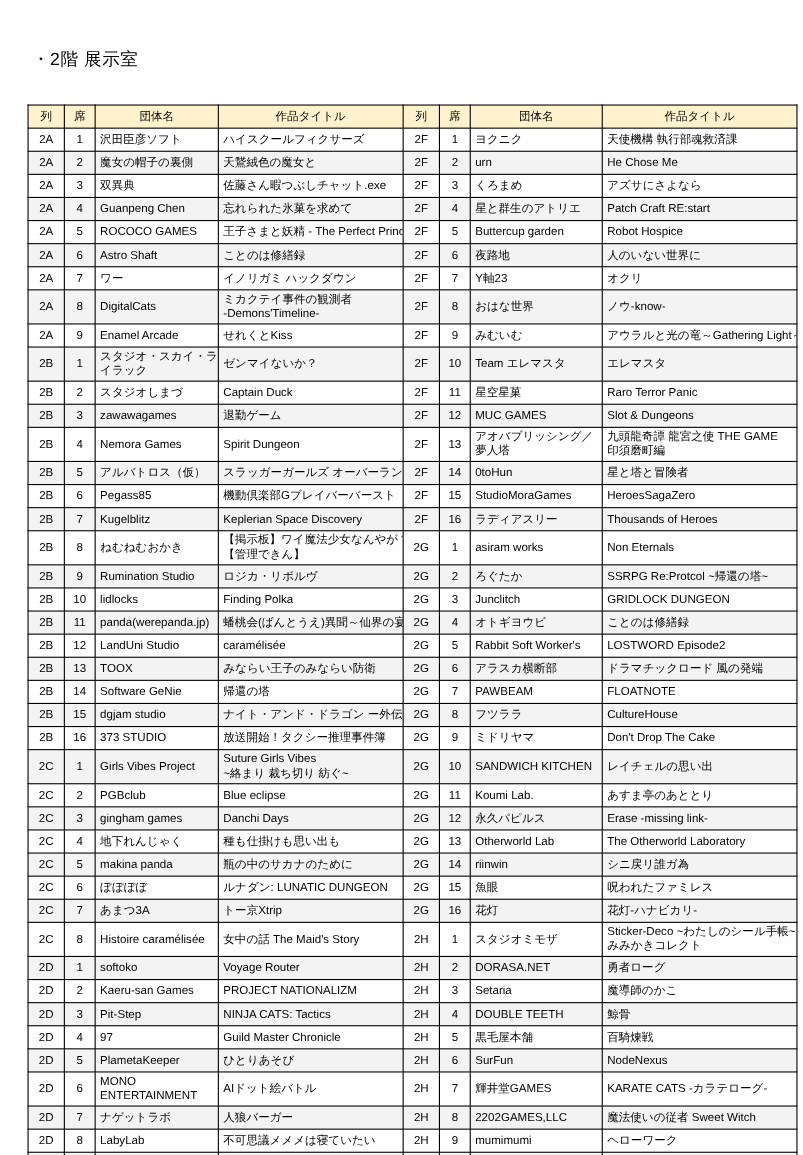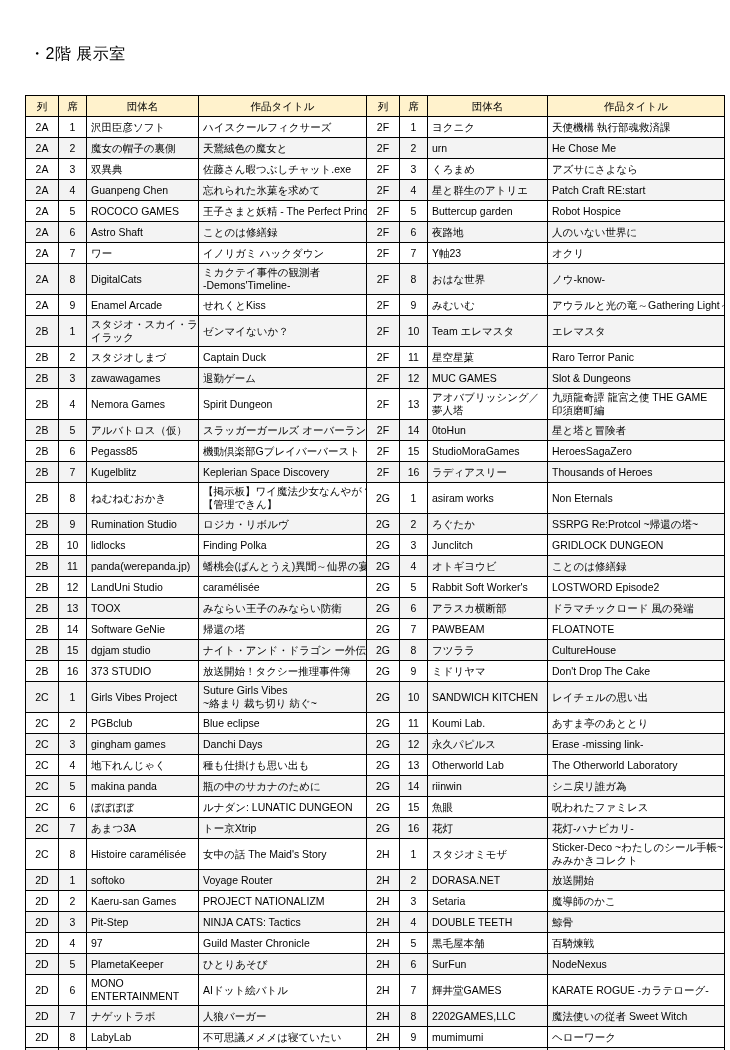--- a/index.html
+++ b/index.html
@@ -398,21 +398,21 @@
 みみかきコレクト</td>
       </tr>
       <tr>
         <td class="c-col">2D</td>
         <td class="c-seat">1</td>
         <td class="c-group">softoko</td>
         <td class="c-title">Voyage Router</td>
         <td class="c-col">2H</td>
         <td class="c-seat">2</td>
         <td class="c-group">DORASA.NET</td>
-        <td class="c-title">放送開始</td>
+        <td class="c-title">勇者ローグ</td>
       </tr>
       <tr>
         <td class="c-col">2D</td>
         <td class="c-seat">2</td>
         <td class="c-group">Kaeru-san Games</td>
         <td class="c-title">PROJECT NATIONALIZM</td>
         <td class="c-col">2H</td>
         <td class="c-seat">3</td>
         <td class="c-group">Setaria</td>
         <td class="c-title">魔導師のかこ</td>
@@ -449,21 +449,21 @@
       </tr>
       <tr>
         <td class="c-col">2D</td>
         <td class="c-seat">6</td>
         <td class="c-group">MONO
 ENTERTAINMENT</td>
         <td class="c-title">AIドット絵バトル</td>
         <td class="c-col">2H</td>
         <td class="c-seat">7</td>
         <td class="c-group">輝井堂GAMES</td>
-        <td class="c-title">KARATE ROGUE -カラテローグ-</td>
+        <td class="c-title">KARATE CATS -カラテローグ-</td>
       </tr>
       <tr>
         <td class="c-col">2D</td>
         <td class="c-seat">7</td>
         <td class="c-group">ナゲットラボ</td>
         <td class="c-title">人狼バーガー</td>
         <td class="c-col">2H</td>
         <td class="c-seat">8</td>
         <td class="c-group">2202GAMES,LLC</td>
         <td class="c-title">魔法使いの従者 Sweet Witch</td>

